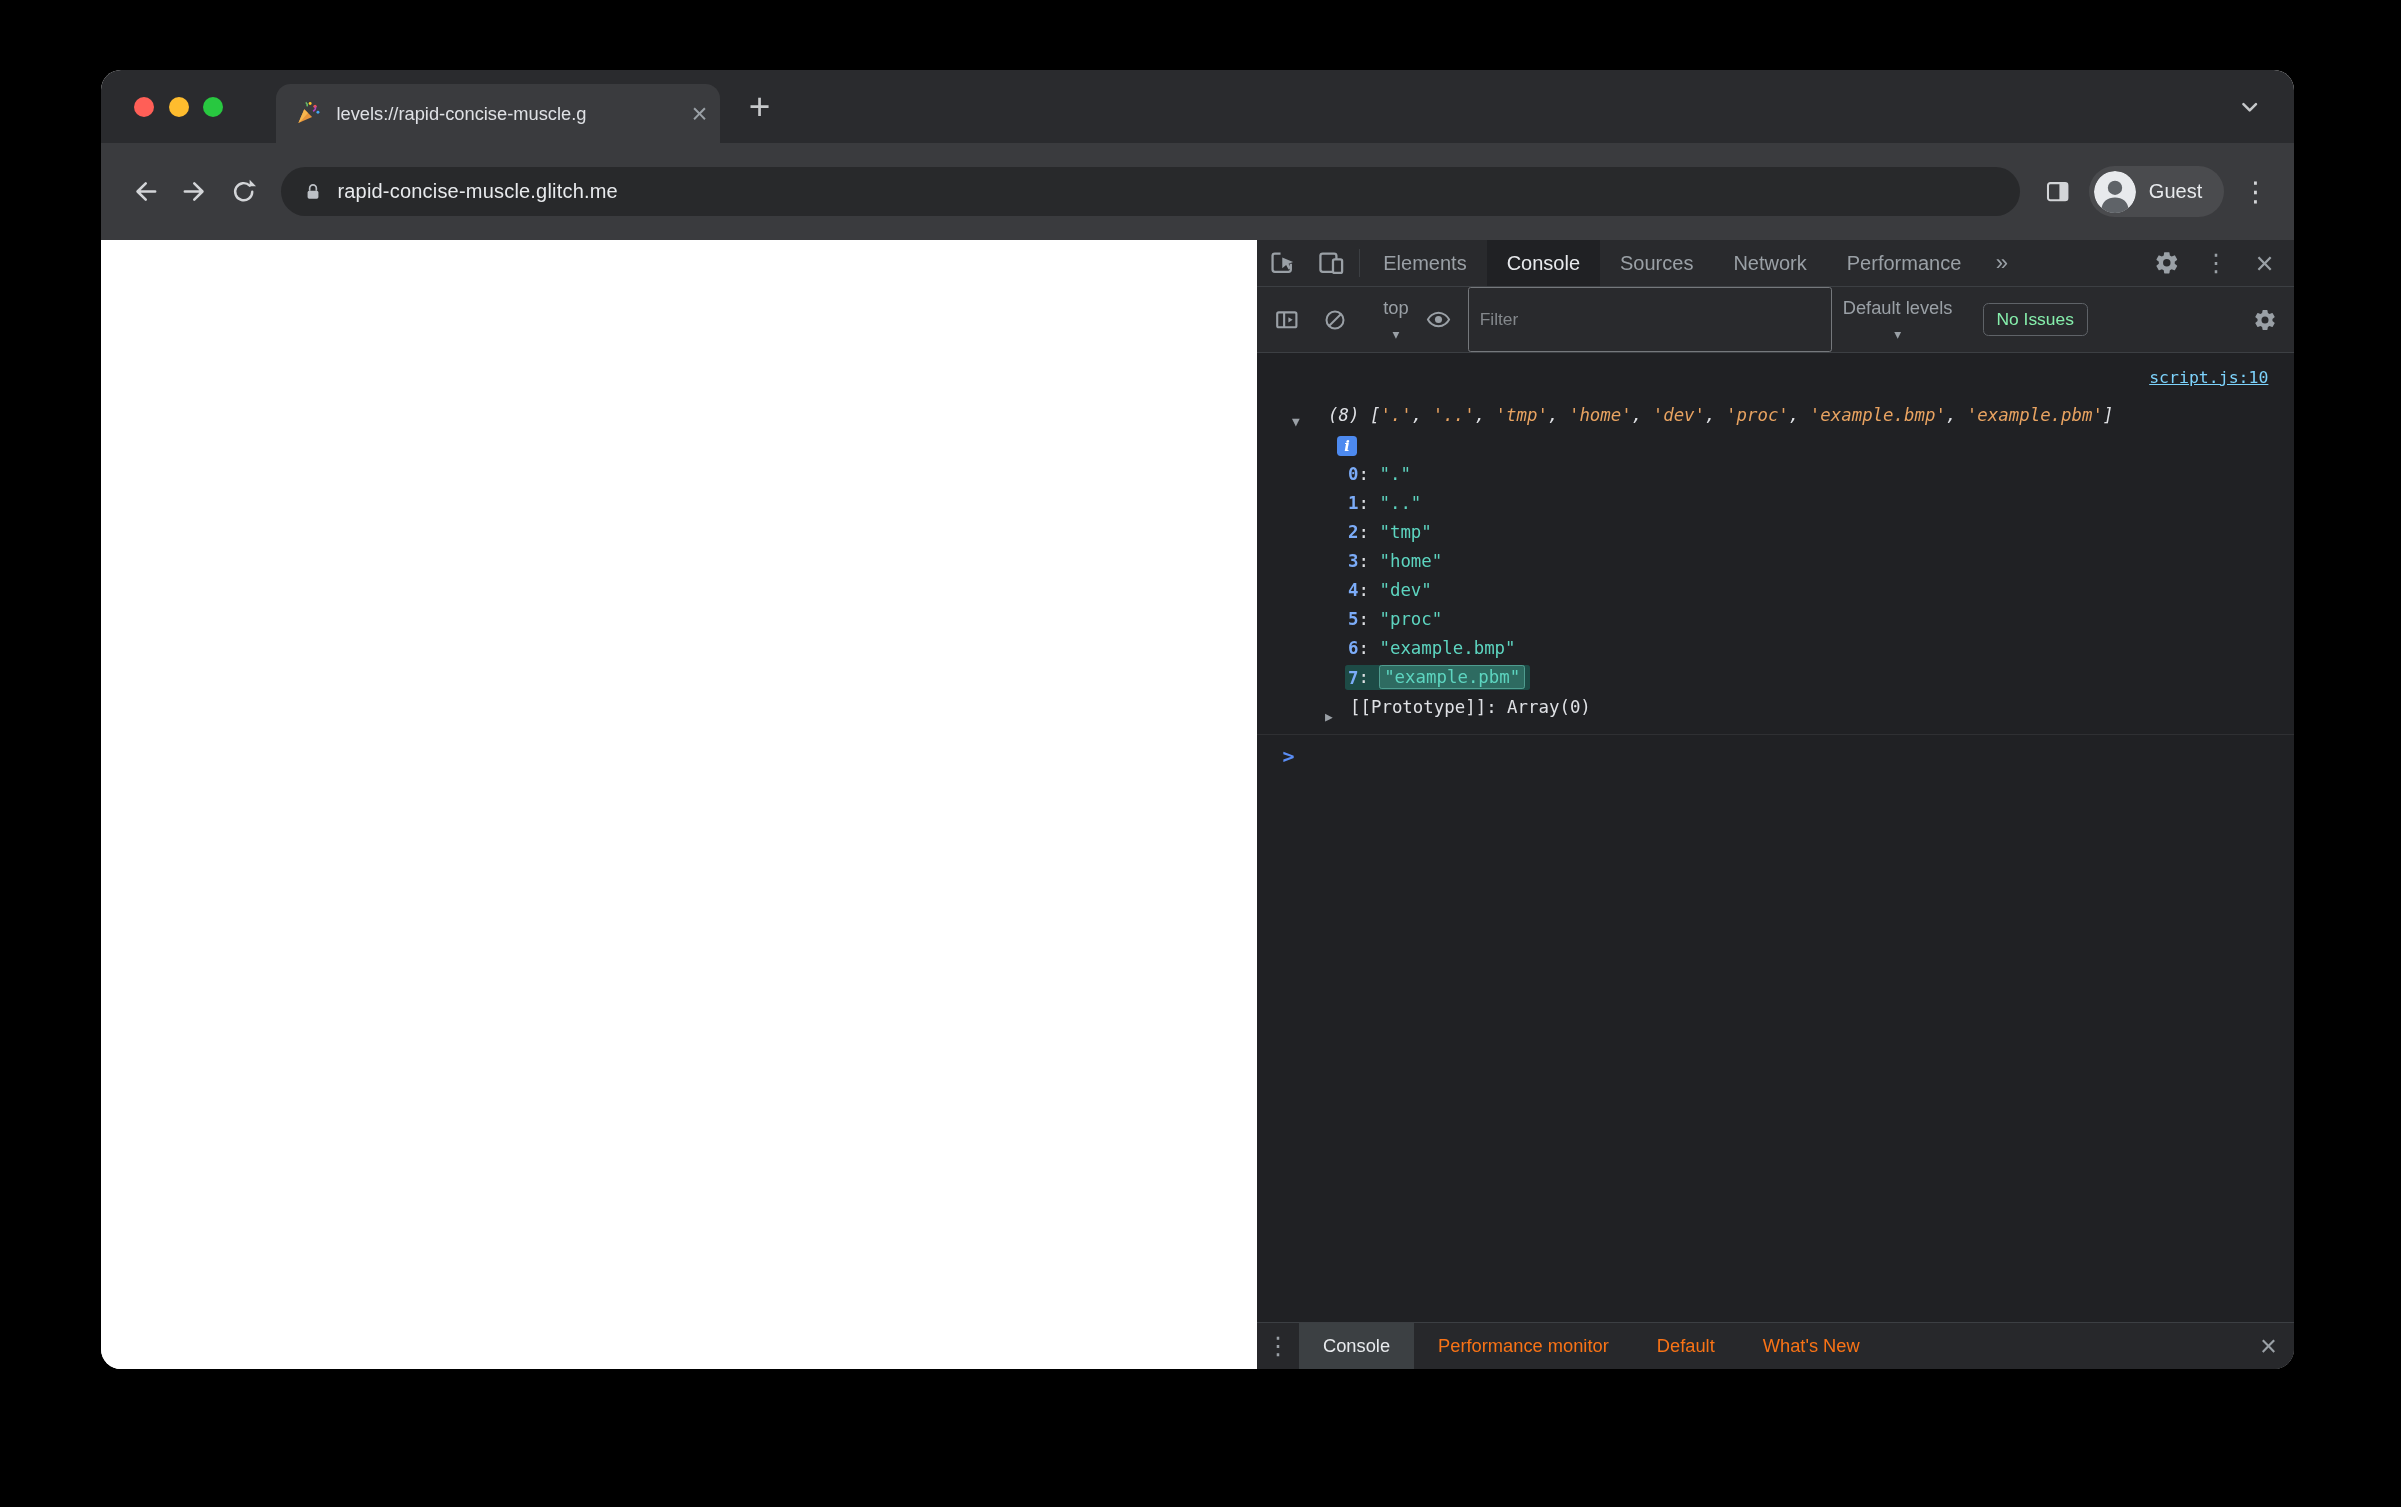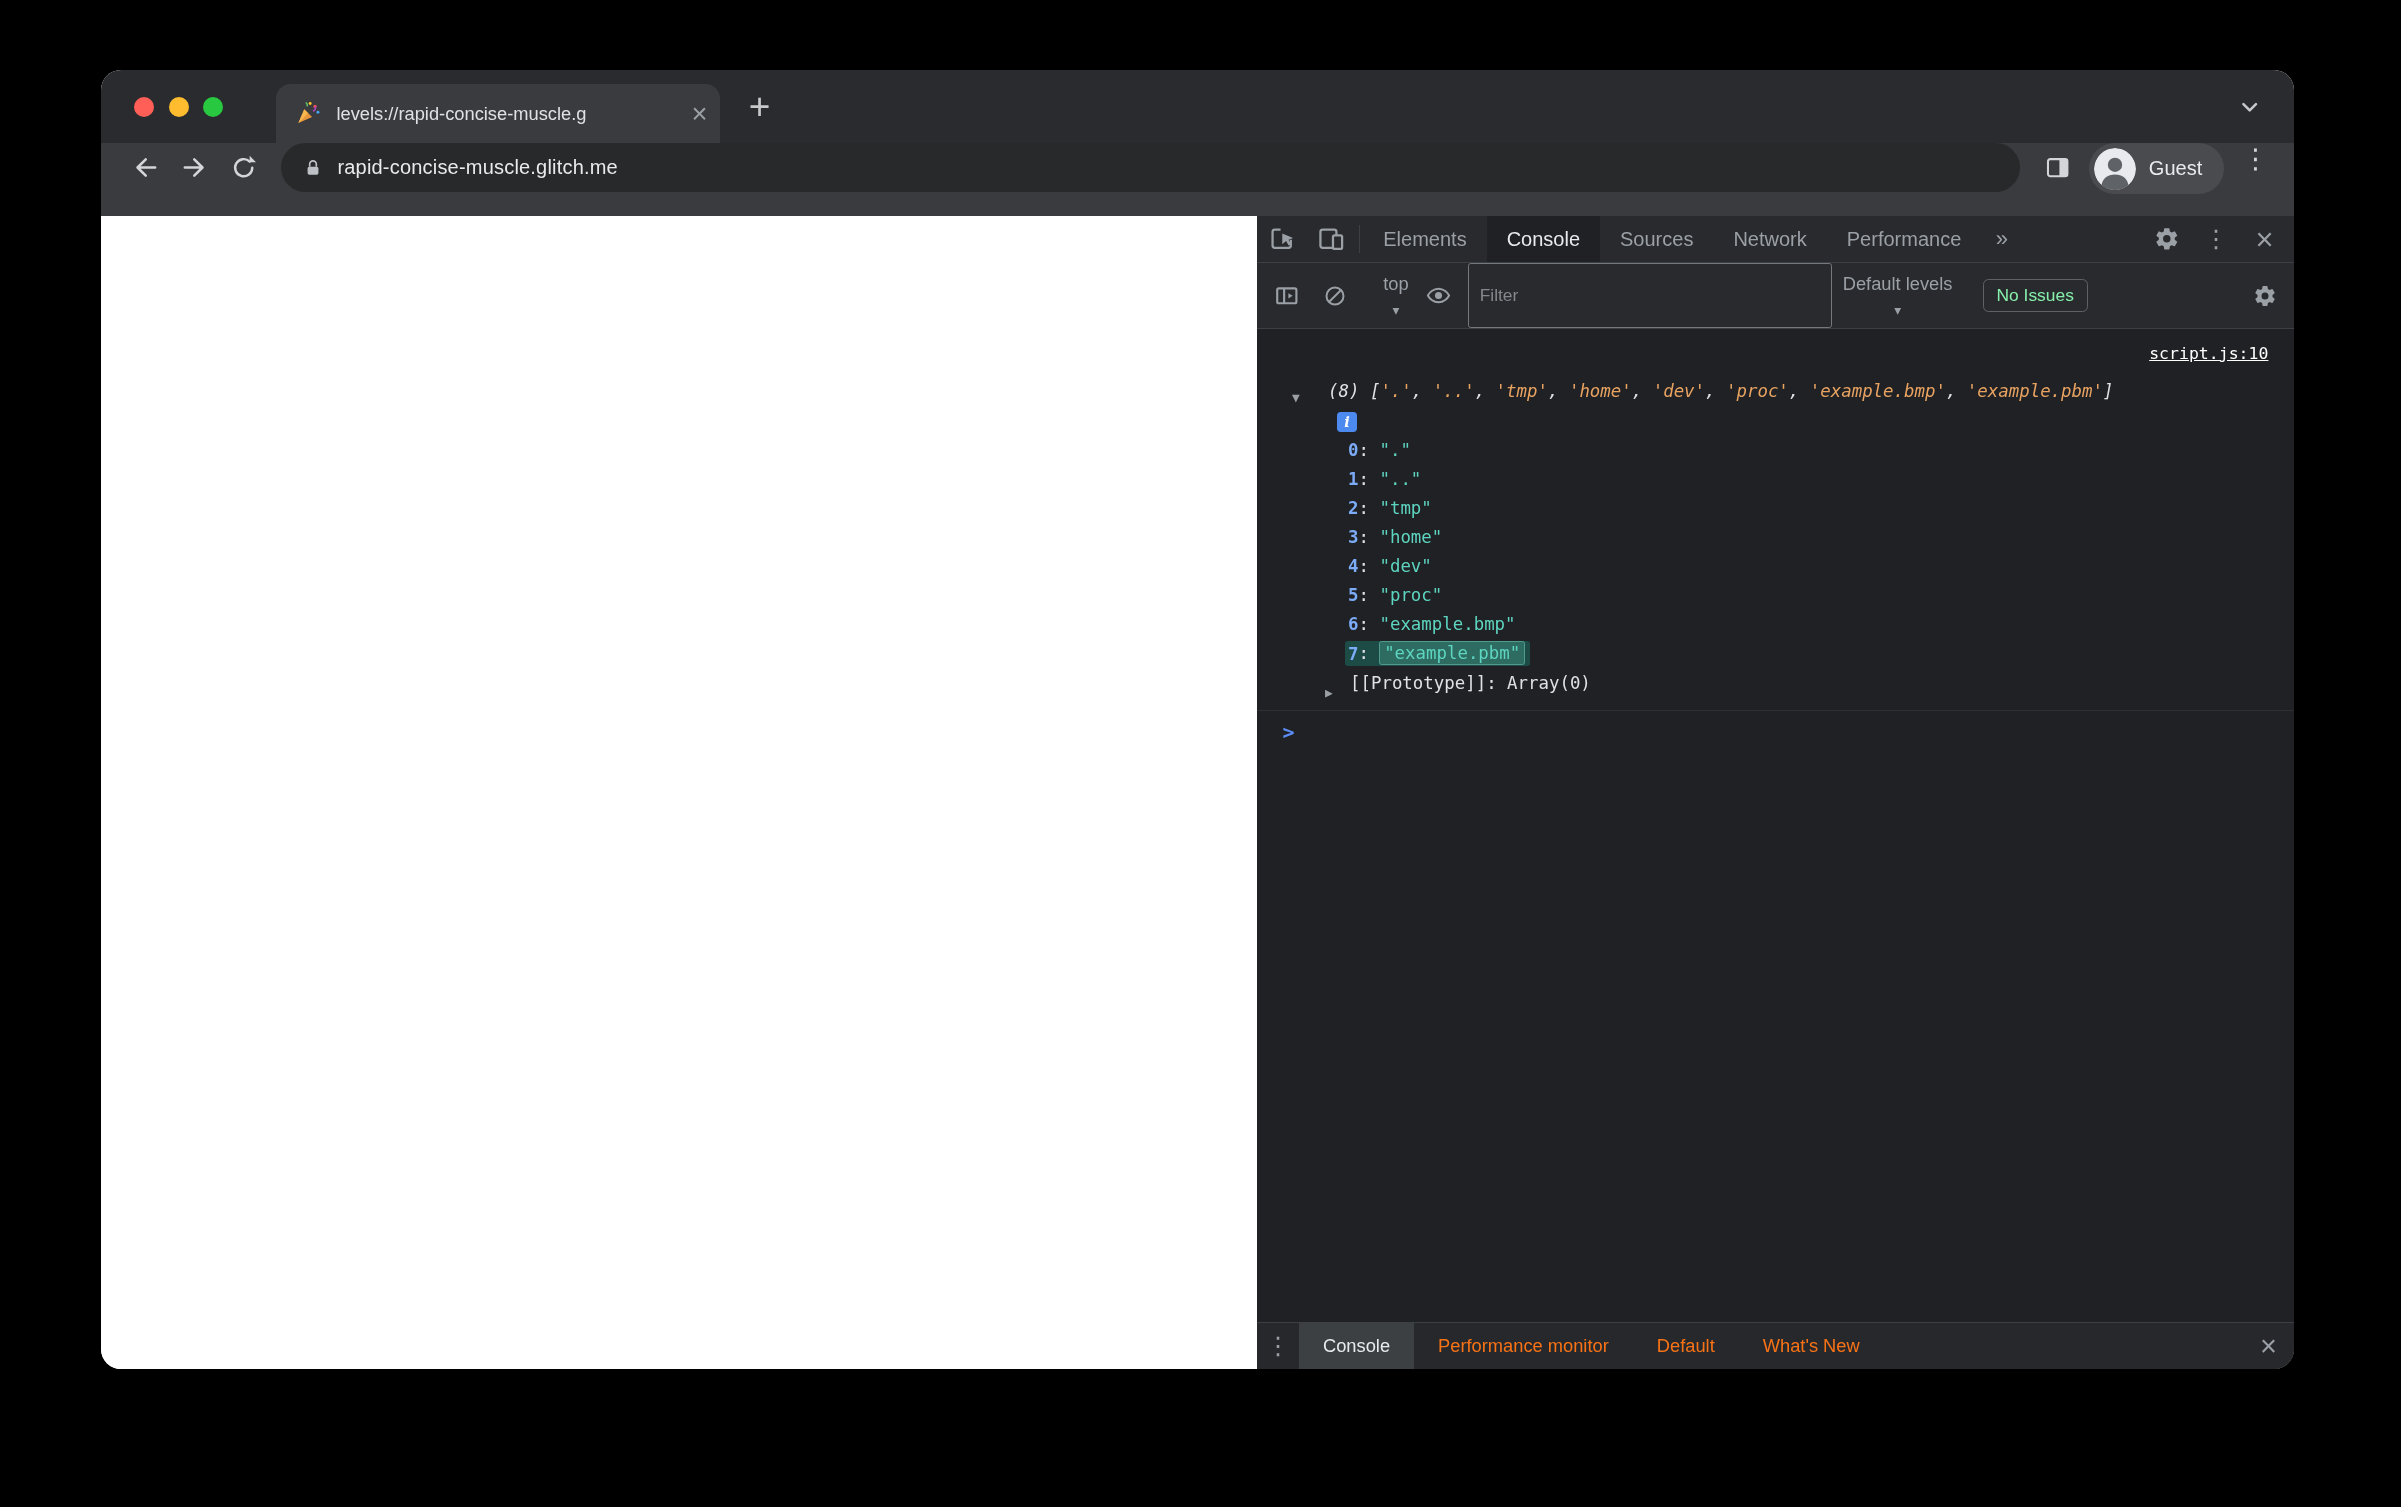--- a/index.html
+++ b/index.html
@@ -19,21 +19,21 @@
        display:flex;align-items:center;padding:0 12.8px 0 18.3px;}
   .tab-favicon{width:27.4px;height:27.4px;margin-right:14.6px;flex:0 0 27.4px;}
   .tab-title{flex:1;font-size:18.3px;color:#dfe1e5;white-space:nowrap;overflow:hidden;
              -webkit-mask-image:linear-gradient(90deg,#000 80%,transparent 98%);
              mask-image:linear-gradient(90deg,#000 80%,transparent 98%);}
   .tab-close{color:#9aa0a6;font-size:27.4px;line-height:27.4px;margin-left:5.5px;}
   .newtab{align-self:center;margin-left:18.3px;width:42px;height:42px;border-radius:50%;
           display:flex;align-items:center;justify-content:center;color:#c6c8ca;font-size:37px;font-weight:300;}
   .strip-chevron{position:absolute;right:31px;top:50%;transform:translateY(-50%);display:flex;}
   
-  .toolbar{flex:0 0 73px;background:#3a3b3e;display:flex;padding:0 20px;}
+  .toolbar{flex:0 0 73px;background:#3a3b3e;display:flex;align-items:center;padding:12px 20px;}
   .nav-btn{width:49px;height:49px;display:flex;align-items:center;justify-content:center;border-radius:50%;}
   .omnibox{flex:1;height:49px;background:#28292b;border-radius:25px;display:flex;align-items:center;
            gap:14.6px;padding:0 22px;margin:0 12.8px;}
   .omnibox-text{font-size:20px;color:#e8eaed;letter-spacing:0.2px;}
   .toolbar-icon{width:49px;height:49px;display:flex;align-items:center;justify-content:center;}
   .profile-chip{display:flex;align-items:center;gap:12.8px;height:51px;border-radius:25.6px;background:#4a4b4e;
                 padding:0 22px 0 4.6px;margin-left:7.3px;}
   .avatar{width:42px;height:42px;border-radius:50%;overflow:hidden;display:block;}
   .profile-name{font-size:20px;color:#e8eaed;}
   .menu-dots{font-size:27.4px;color:#d3d5d8;margin-left:12.8px;width:37px;text-align:center;}
@@ -58,21 +58,21 @@
   .ct-group{display:flex;align-items:center;gap:7.3px;font-size:18.3px;color:#9aa0a6;white-space:nowrap;flex-direction:column;}
   .caret{font-size:13.7px;color:#9aa0a6;}
   .filter-input{width:340px;height:31px;background:transparent;border:0.9px solid #75787c;border-radius:2.7px;
                 color:#22c55e;font-size:17.4px;font-family:"Liberation Sans",sans-serif;padding:16px 11px;outline:none;}
   .filter-input::placeholder{color:#84888c;}
   .issues-chip{border:0.9px solid #5f6368;border-radius:5.5px;padding:4.6px 12.8px;font-size:17.4px;color:#86efac;white-space:nowrap;}
   .ct-spacer{flex:1;}
   
   .console{flex:1;position:relative;font-family:"DejaVu Sans Mono",monospace;font-size:17.4px;color:#dfe1e5;
            padding-top:11px;overflow:hidden;}
-  .source-link{position:absolute;top:14.6px;right:25.6px;color:#ffffff;text-decoration:underline;font-size:16.5px;}
+  .source-link{position:absolute;top:14.6px;right:25.6px;color:#7dd3fc;text-decoration:underline;font-size:16.5px;}
   .row-preview{margin-top:38px;padding-left:71px;position:relative;font-style:italic;line-height:27.4px;white-space:nowrap;}
   .tri-down{position:absolute;left:35px;top:6.4px;font-size:12.8px;color:#9aa0a6;font-style:normal;}
   .prev-str{color:var(--preview-orange,#e8a361);}
   .row-info{height:29px;display:flex;align-items:center;padding-left:80px;margin-top:1.8px;}
   .info-badge{width:20px;height:20px;border-radius:3.7px;background:#4d8af0;color:#fff;
               font:italic bold 14.6px "DejaVu Serif",serif;display:flex;align-items:center;justify-content:center;}
   .row-item,.row-length{padding-left:91px;line-height:29px;}
   .idx{color:var(--index-blue,#7cacf8);font-weight:bold;}
   .idx::after{content:": ";color:#dfe1e5;font-weight:normal;white-space:pre;}
   .val{color:var(--string-teal,#5dd5c0);}

